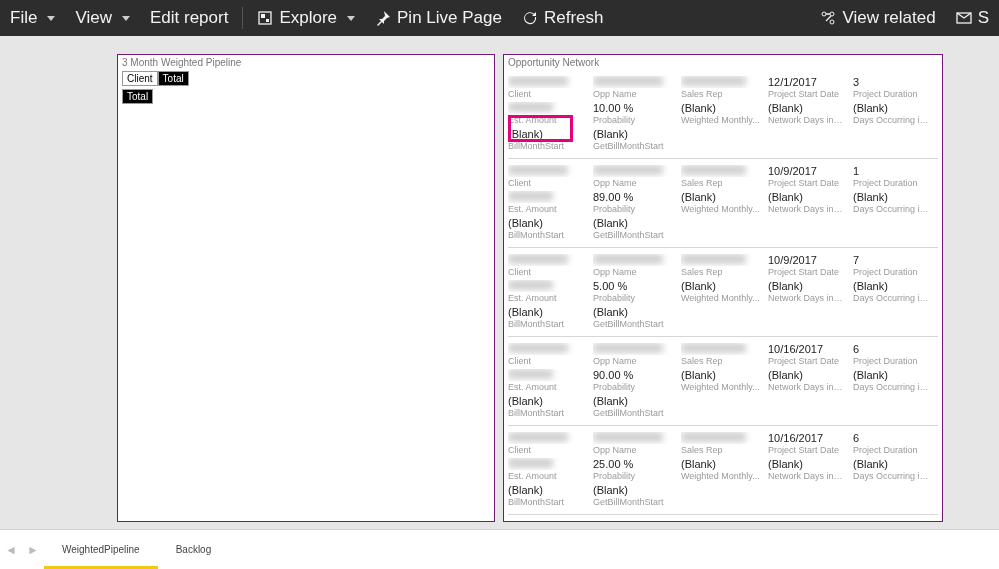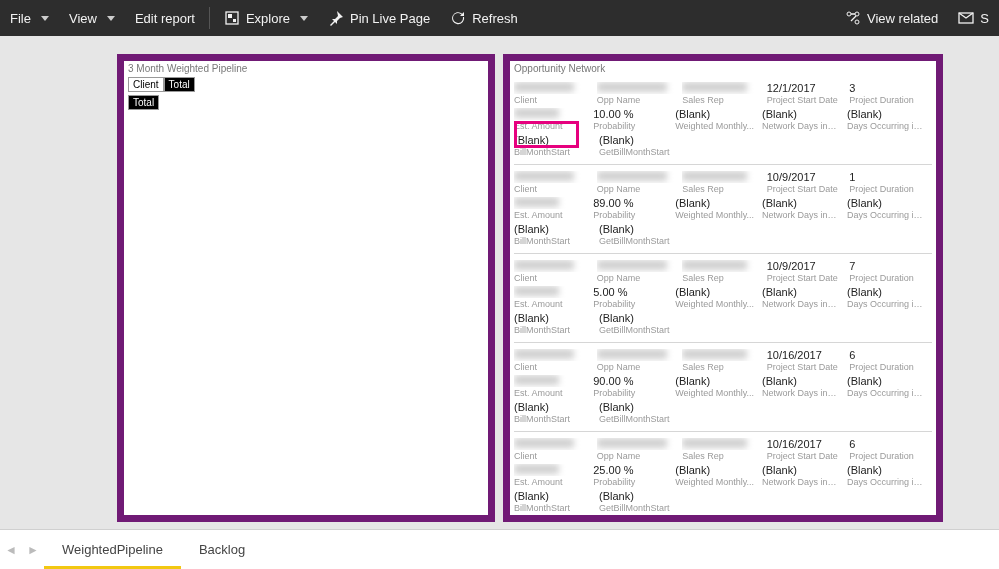--- a/index.html
+++ b/index.html
@@ -1,30 +1,30 @@
 <!DOCTYPE html>
 <html><head>
 <meta charset="utf-8">
 <style>
   * { box-sizing: border-box; margin: 0; padding: 0; }
   body { font-family: "Segoe UI", Arial, sans-serif; background: #e6e6e6; width: 999px; height: 569px; overflow: hidden; }
   
   
-  .toolbar { height: 36px; background: #2d2d2d; display: flex; align-items: center; color: #f2f2f2; font-size: 13px; }
+  .toolbar { height: 36px; background: #2d2d2d; display: flex; align-items: center; color: #f2f2f2; font-size: 17px; }
   .tb-group { display: flex; align-items: center; height: 100%; }
   .tb-item { display: flex; align-items: center; padding: 0 10px; height: 100%; cursor: pointer; gap: 6px; white-space: nowrap; }
   .tb-sep { width: 1px; height: 22px; background: #555; margin: 0 4px; }
   .tb-spacer { flex: 1; }
   .chev::after { content: ""; display:inline-block; width:0; height:0; border-left:4px solid transparent; border-right:4px solid transparent; border-top:5px solid #ccc; margin-left:4px; }
   .ico { width:16px; height:16px; display:inline-block; fill:#f2f2f2; stroke:#f2f2f2; }
 
   
   .canvas { position:absolute; top:36px; bottom:40px; left:0; right:0; background:#e6e6e6; }
   .page { position:absolute; left:117px; top:18px; right:56px; bottom:0; }
-  .visual { position:absolute; background:#fff; border:7px solid #701a75; }
+  .visual { position:absolute; background:#fff; border:1px solid #701a75; }
   .v-title { font-size:10px; color:#777; padding:2px 4px 0; }
   
   
   .vp { left:0; top:0; width:378px; height:468px; }
   .pip-cell { display:inline-block; font-size:10px; padding:1px 4px; border:1px solid #999; }
   .pip-black { background:#000; color:#fff;text-align:right; }
   .pip-wrap { padding:0 4px; }
 
   
   .vd { left:386px; top:0; width:440px; height:468px; overflow:hidden; }
@@ -37,21 +37,21 @@
   .c-bms{width:85px;} .c-gbms{width:88px;}
   .val{font-size:11px; color:#222; white-space:nowrap; overflow:hidden; text-overflow:ellipsis;}
   .lbl{font-size:9px; color:#9a9a9a; white-space:nowrap; overflow:hidden; text-overflow:ellipsis; margin-top:1px; margin-bottom:3px;}
   .blur{color:transparent; background:#d0d0d0; filter:blur(3px); border-radius:2px; display:inline-block; height:10px;}
   
   .highlight { border:3px solid #e6007e; position:absolute; pointer-events:none; }
 
   
   .btabs { position:absolute; bottom:0; left:0; right:0; height:40px; background:#fff; border-top:1px solid #d0d0d0; display:flex; align-items:stretch; }
   .bnav { width:22px; display:flex; align-items:center; justify-content:center; color:#bbb; cursor:pointer; font-size:12px;}
-  .btab { padding:0 18px; display:flex; align-items:center; font-size:13px; color:#444; cursor:pointer; position:relative;}
+  .btab { padding:0 18px; display:flex; align-items:center; font-size:10px; color:#444; cursor:pointer; position:relative;}
   .btab.active::after { content:""; position:absolute; bottom:0; left:0; right:0; height:3px; background:#f2c811;}
 </style>
 </head>
 <body>
 
 <div class="toolbar">
   <div class="tb-group">
     <div class="tb-item chev">
         <span>File</span>
       </div>

